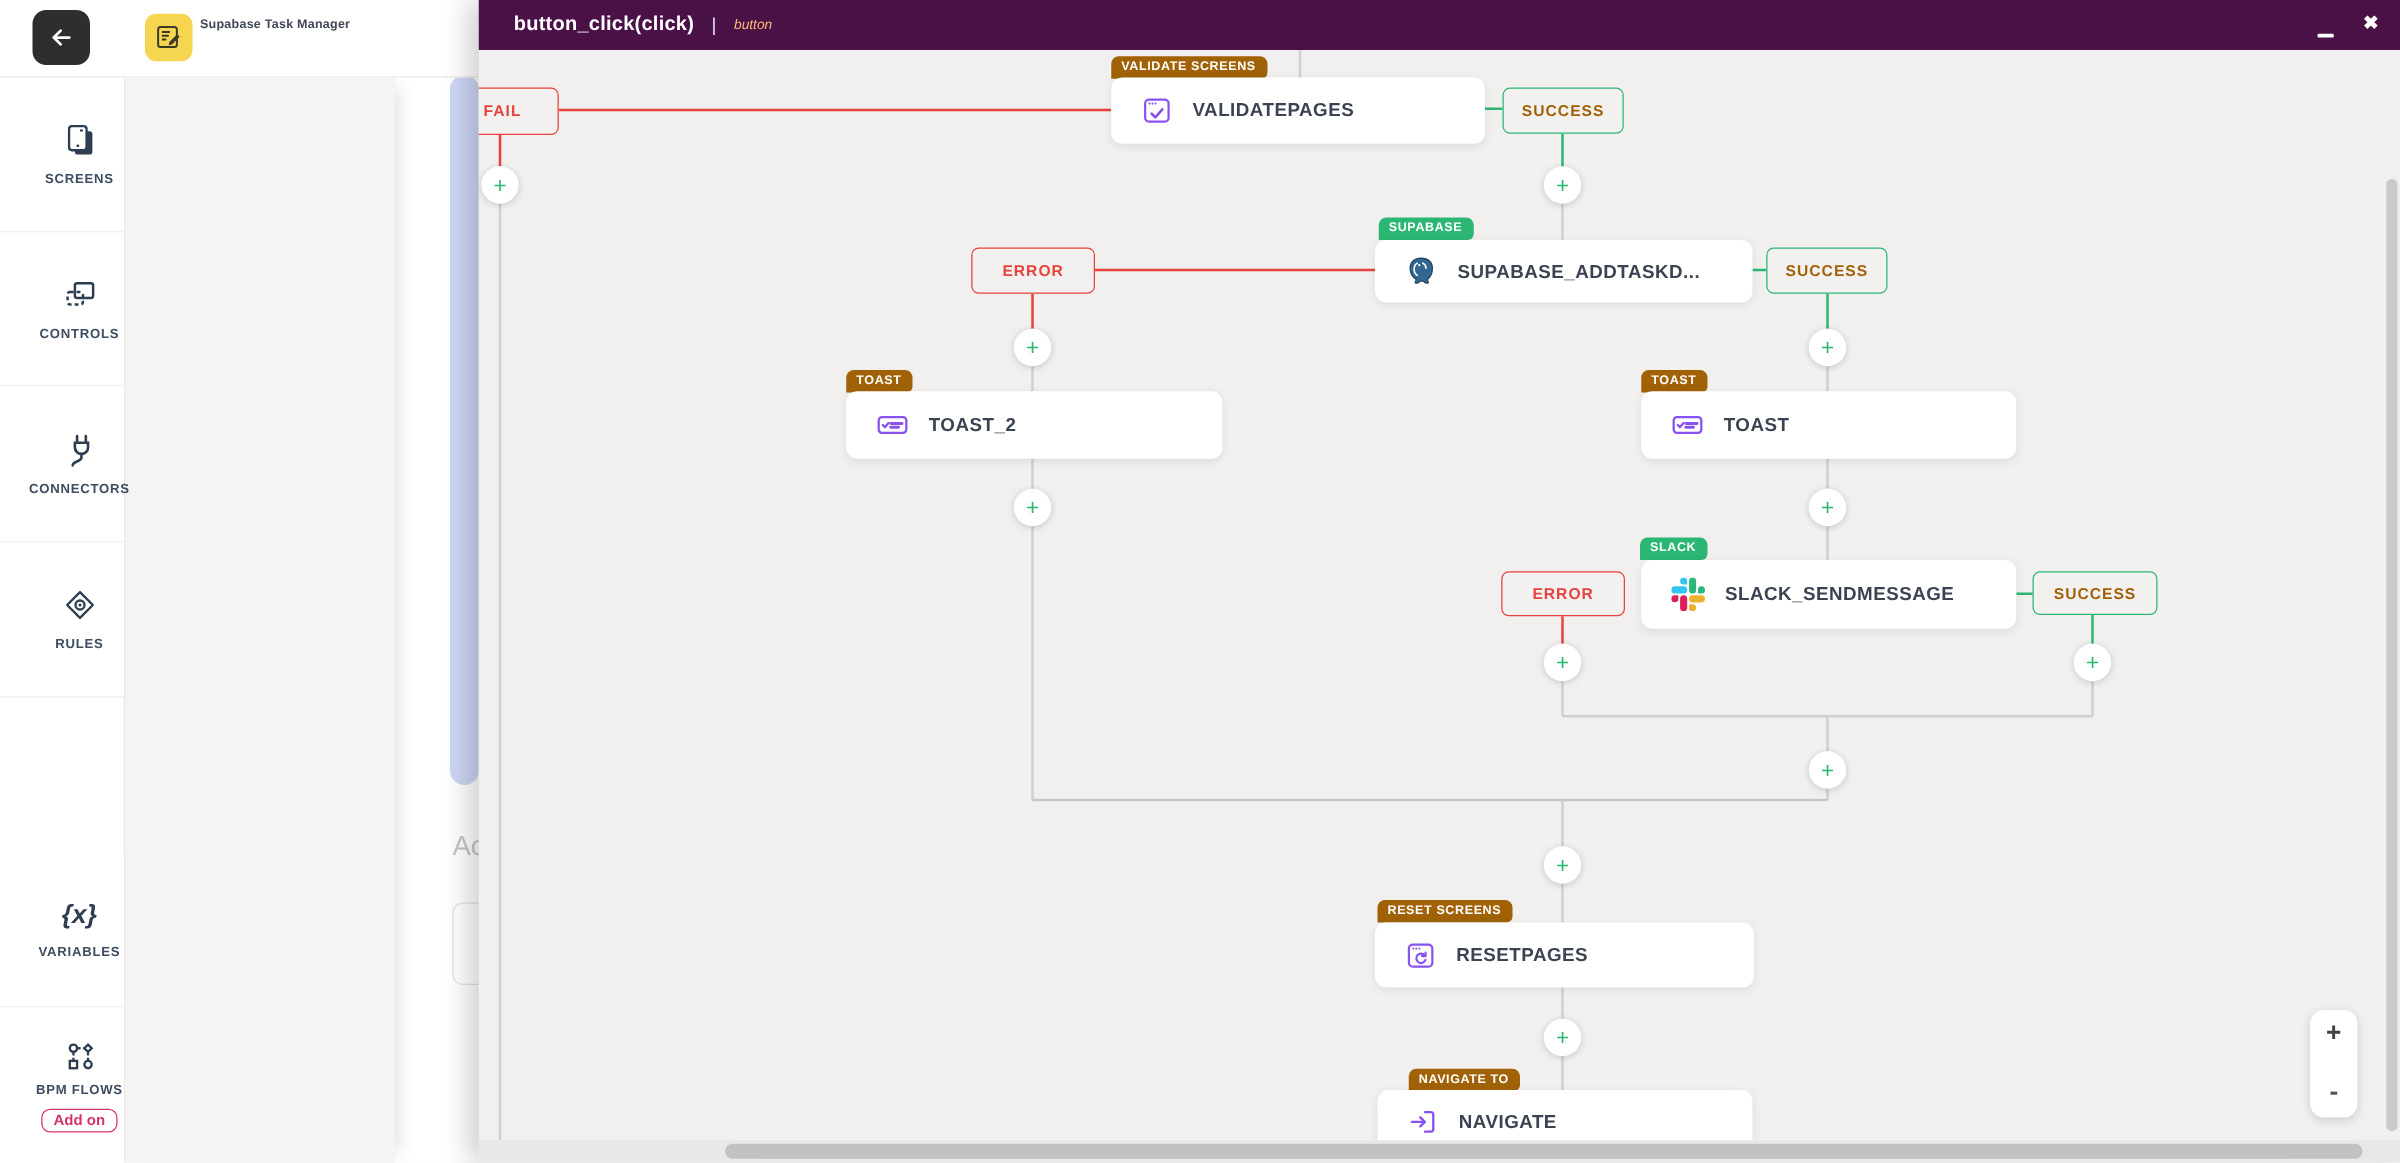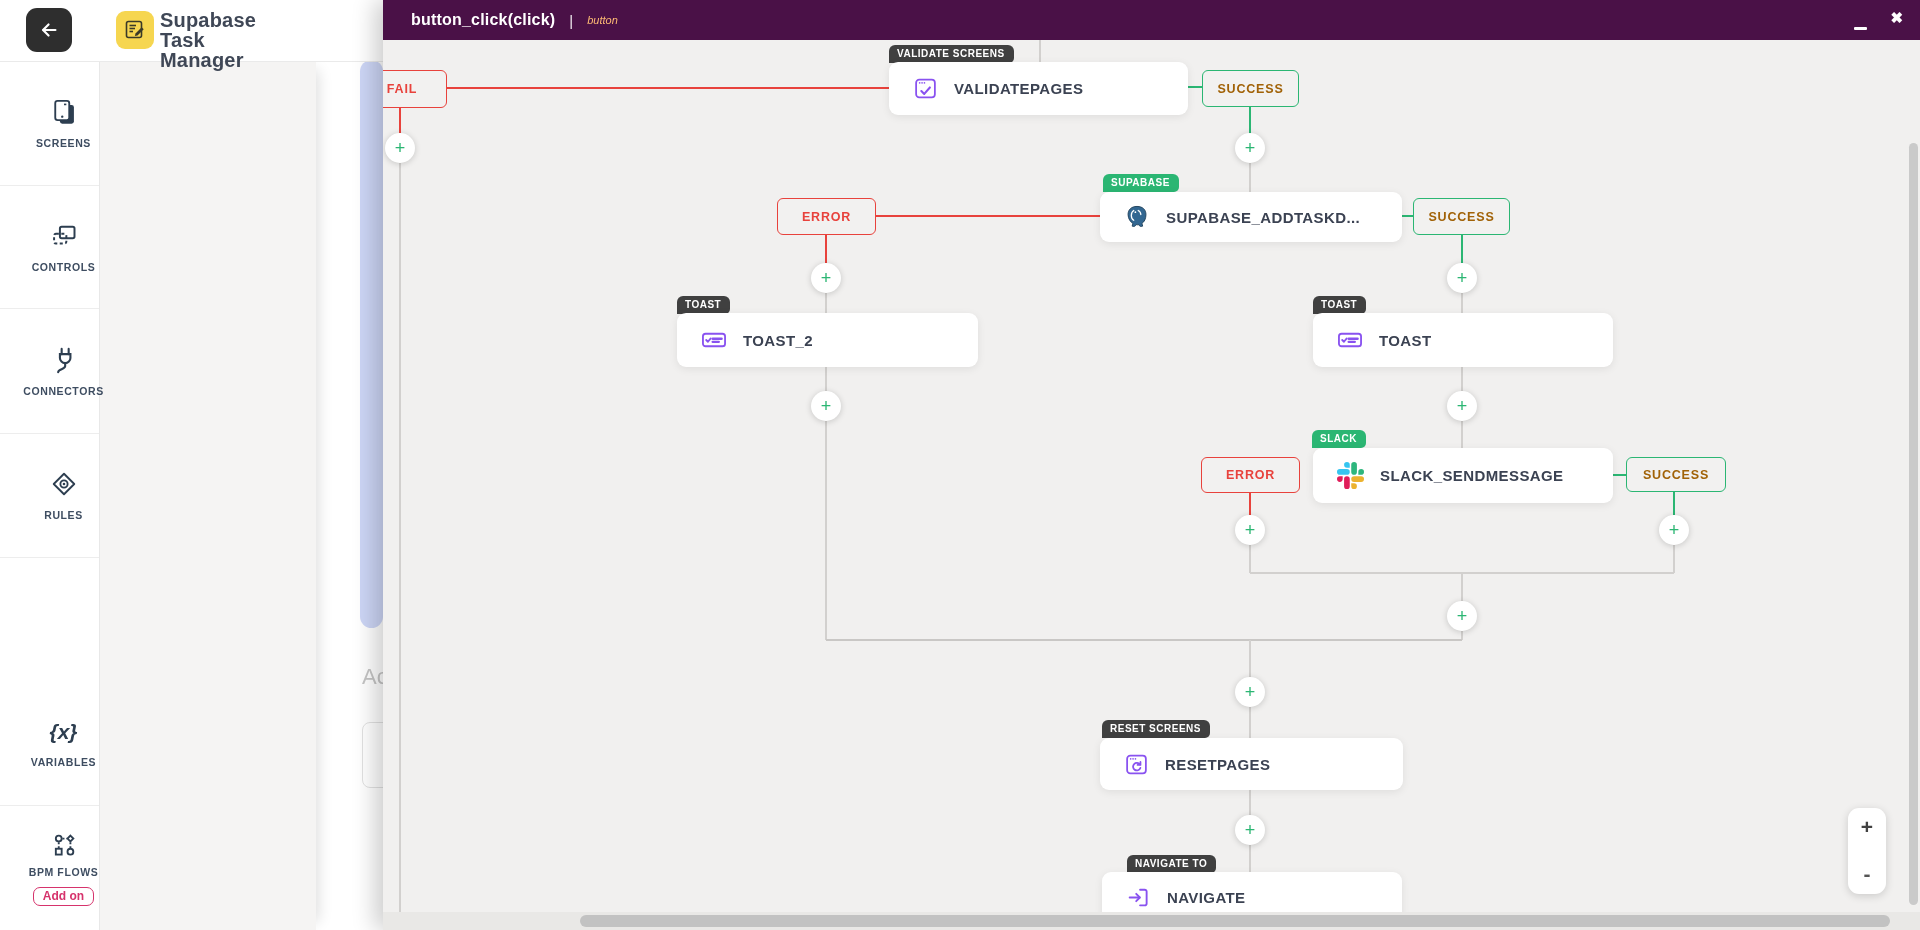--- a/index.html
+++ b/index.html
@@ -17,21 +17,21 @@
   .nav-label { font-size:10.5px; font-weight:bold; color:#3e4d61; letter-spacing:.6px; }
   .addon-badge { margin-top:2px; font-size:12px; font-weight:bold; color:#d6336c;
     border:1.5px solid #d6336c; border-radius:7px; padding:1px 9px 2px; background:#fff;}
   .var-glyph { font-size:21px; font-weight:bold; font-style:italic; color:#2d3e50; line-height:26px;}
 
   
   .app-header { position:absolute; left:0; top:0; width:383px; height:62px; background:#fff;
     border-bottom:1px solid #eaeaea; z-index:4; }
   .app-icon { position:absolute; left:116px; top:11px; width:38px; height:38px; background:#f6d650;
     border-radius:9px; display:flex; align-items:center; justify-content:center; }
-  .app-title { position:absolute; left:160px; top:10px; width:130px; font-size:20px; font-weight:800;
+  .app-title { position:absolute; left:160px; top:10px; width:130px; font-size:10px; font-weight:800;
     color:#3f4756; line-height:20px; letter-spacing:.2px; }
 
   
   .mid-gray { position:absolute; left:100px; top:62px; width:216px; height:868px; background:#f5f4f3;
     box-shadow:10px 0 14px -8px rgba(0,0,0,.14); z-index:1; }
   .lavender { position:absolute; left:360px; top:60px; width:23px; height:568px; background:#cdd6f6;
     border-radius:12px; z-index:2; }
   .bg-text { position:absolute; left:362px; top:664px; font-size:22px; color:#c5c5c5; z-index:1; }
   .bg-input { position:absolute; left:362px; top:722px; width:34px; height:66px; background:#fff;
     border:1px solid #e2e2e2; border-radius:8px; z-index:1; }
@@ -70,21 +70,21 @@
   .add { position:absolute; width:30px; height:30px; border-radius:50%; background:#fff; border:none;
     box-shadow:0 1px 6px rgba(0,0,0,.18); display:flex; align-items:center; justify-content:center;
     color:#2bb673; font-size:18px; font-weight:400; line-height:1; z-index:4; cursor:pointer; }
 
   
   .node { position:absolute; background:#fff; border-radius:9px; box-shadow:0 2px 8px rgba(0,0,0,.08);
     display:flex; align-items:center; padding-left:24px; gap:16px; z-index:3; cursor:pointer; }
   .node-label { font-size:15px; font-weight:600; color:#3b4252; letter-spacing:.4px; }
   .badge { position:absolute; font-size:10px; font-weight:bold; color:#fff; letter-spacing:.5px;
     padding:3px 9px 4px 8px; border-radius:6px 6px 5px 0; z-index:2; }
-  .badge.purple { background:#404040; }
+  .badge.purple { background:#a16207; }
   .badge.green { background:#2bb673; }
 
   
   .zoomctl { position:absolute; left:1465px; top:768px; width:38px; height:86px; background:#fff;
     border-radius:11px; box-shadow:0 2px 8px rgba(0,0,0,.16); display:flex; flex-direction:column;
     align-items:center; justify-content:space-between; padding:8px 0 10px; z-index:6; }
   .zoomctl button { border:none; background:none; font-size:21px; font-weight:bold; color:#414141;
     cursor:pointer; line-height:1; }
 
   

